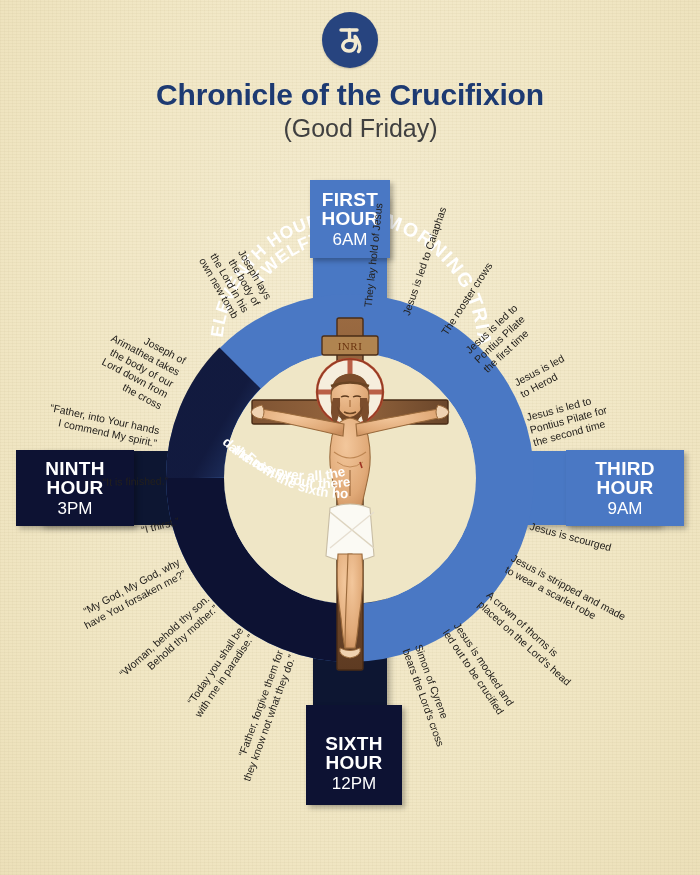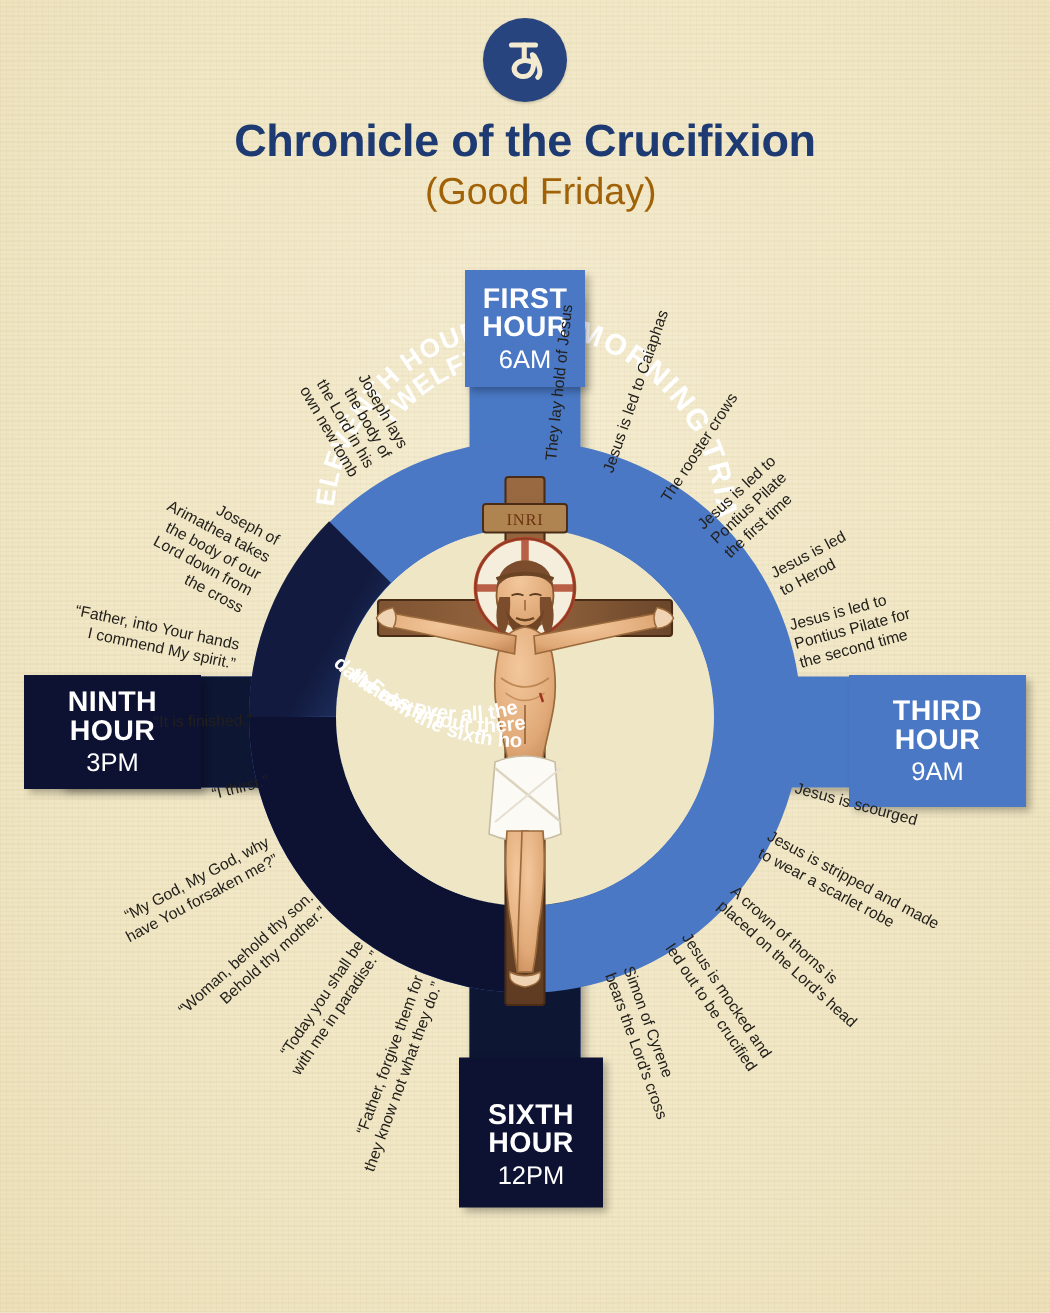--- a/index.html
+++ b/index.html
@@ -31,39 +31,39 @@
   }
   #logo svg{display:block;}
   #title-block{
     position:absolute;left:0;right:0;top:78px;text-align:center;
   }
   #main-title{
     font-size:30px;font-weight:bold;letter-spacing:-.2px;color:#1d3a72;
     line-height:1.12;margin:0;
   }
   #sub-title{
-    font-size:25px;color:#a16207;line-height:1.15;margin:2px 0 0 0;font-weight:normal;padding-left:21px;
+    font-size:25px;color:#404040;line-height:1.15;margin:2px 0 0 0;font-weight:normal;padding-left:21px;
   }
 
   
   #diagram{position:absolute;left:0;top:0;width:700px;height:875px;}
 
   .hour-box{position:absolute;box-shadow:3px 3px 5px rgba(0,0,0,.28);}
   .hour-box .hb-inner{
     width:100%;height:100%;display:flex;flex-direction:column;
     align-items:center;justify-content:center;color:#ffffff;text-align:center;
     line-height:1.0;
   }
   .hb-name{font-size:19px;font-weight:bold;letter-spacing:.3px;}
   .hb-time{font-size:17px;font-weight:normal;margin-top:3px;}
   .hour-blue{background:#4a78c4;}
   .hour-navy{background:#0d1233;}
 
   #box-first{left:310px;top:180px;width:80px;height:78px;}
-  #box-third{left:566px;top:450px;width:118px;height:88px;}
+  #box-third{left:566px;top:450px;width:118px;height:76px;}
   #box-ninth{left:16px;top:450px;width:118px;height:76px;}
   #box-sixth{left:306px;top:705px;width:96px;height:100px;}
   #box-sixth .hb-inner{justify-content:center;padding-top:8px;}
 
   .evt{
     position:absolute;
     font-size:10.5px;
     color:#23201c;
     line-height:1.22;
     white-space:pre;

